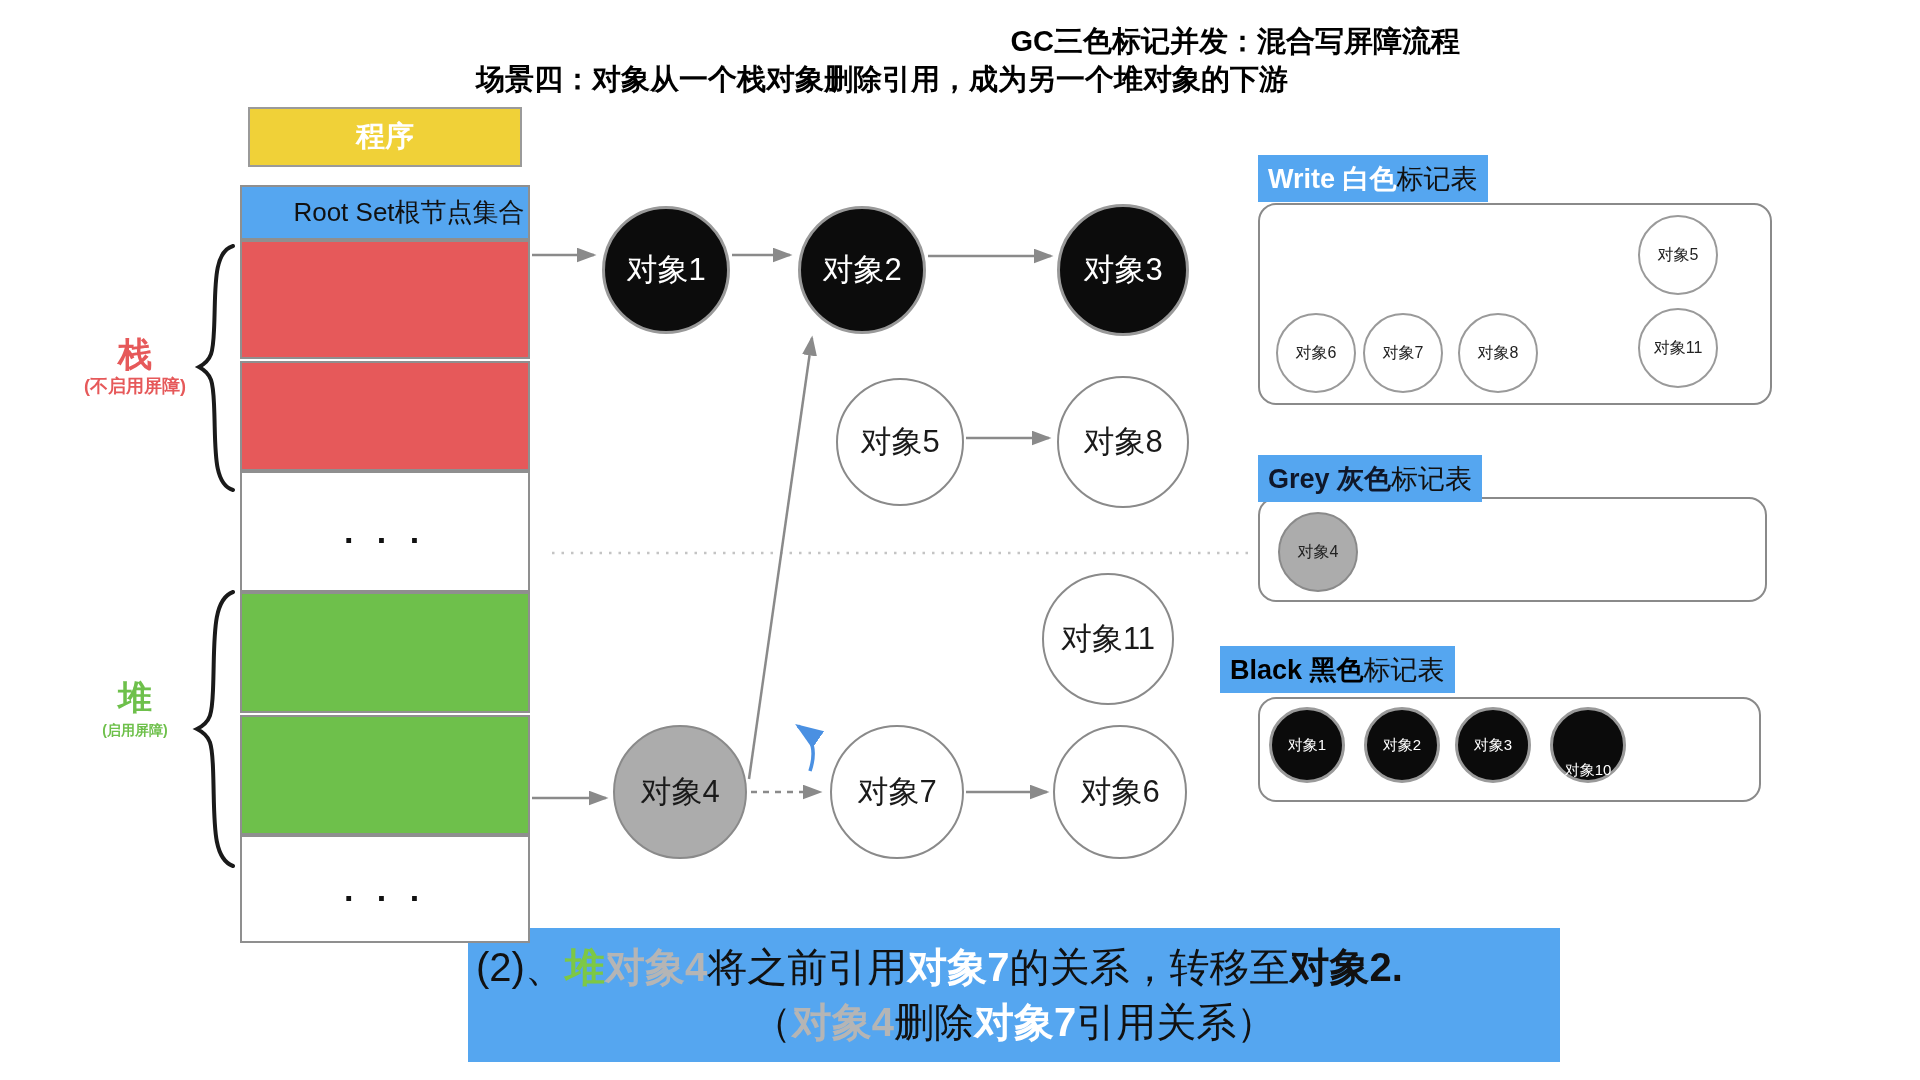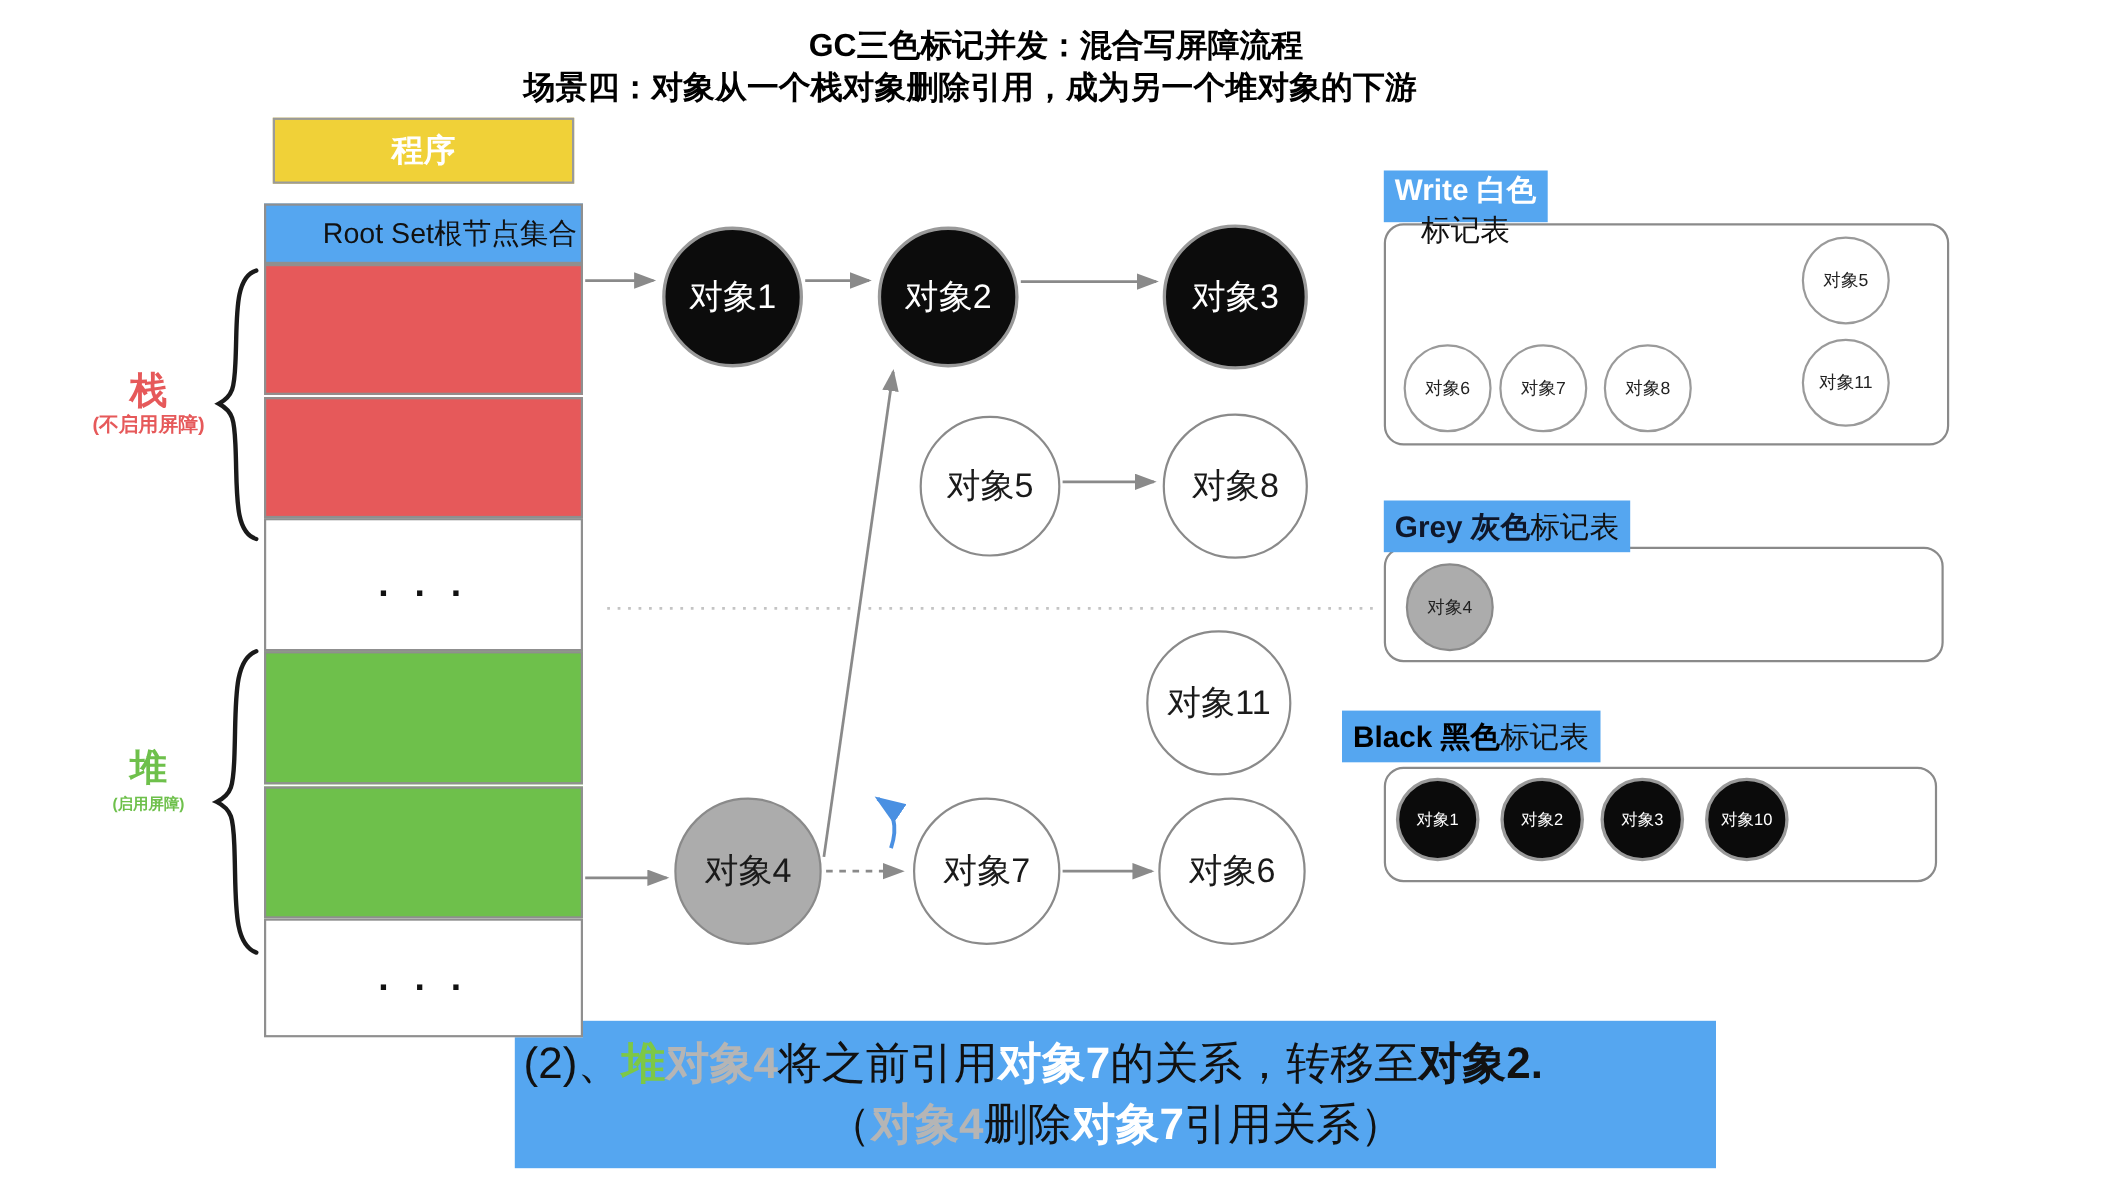--- a/index.html
+++ b/index.html
@@ -46,21 +46,21 @@
   .seg-green-b{color:#7dc845;font-weight:bold;}
   .seg-grey-b{color:#b5b5b5;font-weight:bold;}
   .seg-white-b{color:#ffffff;font-weight:bold;}
   svg#overlay{position:absolute;left:0;top:0;z-index:6;pointer-events:none;}
 </style>
 </head>
 <body>
 
 <div id="stage">
 
-  <div class="title-line" style="left:460px;top:22px;width:1000px;">GC三色标记并发：混合写屏障流程</div>
+  <div class="title-line" style="left:460px;top:22px;width:1000px;text-align:right;">GC三色标记并发：混合写屏障流程</div>
   <div class="title-line" style="left:382px;top:60px;width:1000px;">场景四：对象从一个栈对象删除引用，成为另一个堆对象的下游</div>
 
   <div class="block yellow" style="left:248px;top:107px;width:274px;height:60px;">程序</div>
   <div class="block blue" style="left:240px;top:185px;width:290px;height:55px;">Root Set根节点集合</div>
   <div class="block red" style="left:240px;top:240px;width:290px;height:119px;"></div>
   <div class="block red" style="left:240px;top:361px;width:290px;height:110px;"></div>
   <div class="block gap" style="left:240px;top:471px;width:290px;height:121px;">. . .</div>
   <div class="block green" style="left:240px;top:592px;width:290px;height:121px;"></div>
   <div class="block green" style="left:240px;top:715px;width:290px;height:120px;"></div>
   <div class="block gap" style="left:240px;top:835px;width:290px;height:108px;">. . .</div>
@@ -91,21 +91,21 @@
   <div class="node grey" style="left:613px;top:725px;width:134px;height:134px;">
       <span>对象4</span>
     </div>
   <div class="node white" style="left:830px;top:725px;width:134px;height:134px;">
       <span>对象7</span>
     </div>
   <div class="node white" style="left:1053px;top:725px;width:134px;height:134px;">
       <span>对象6</span>
     </div>
 
-  <div class="hdr" style="left:1258px;top:155px;flex-direction:column;">
+  <div class="hdr" style="left:1258px;top:155px;">
     <span class="hl" style="color:#fff;">Write 白色</span>
       <span style="color:#111;">标记表</span>
   </div>
   <div class="panel" style="left:1258px;top:203px;width:510px;height:198px;"></div>
   <div class="mini white" style="left:1638px;top:215px;width:80px;height:80px;">
       <span>对象5</span>
     </div>
   <div class="mini white" style="left:1276px;top:313px;width:80px;height:80px;">
       <span>对象6</span>
     </div>
@@ -135,21 +135,21 @@
   <div class="panel" style="left:1258px;top:697px;width:499px;height:101px;"></div>
   <div class="mini black" style="left:1269px;top:707px;width:76px;height:76px;">
       <span>对象1</span>
     </div>
   <div class="mini black" style="left:1364px;top:707px;width:76px;height:76px;">
       <span>对象2</span>
     </div>
   <div class="mini black" style="left:1455px;top:707px;width:76px;height:76px;">
       <span>对象3</span>
     </div>
-  <div class="mini black" style="left:1550px;top:707px;width:76px;height:76px;">
+  <div class="mini black" style="left:1550px;top:707px;width:76px;height:76px;align-items:flex-end;">
       <span>对象10</span>
     </div>
 
   <div id="banner">
     <div class="row1">
       <span class="seg-black">(2)、</span><span class="seg-green-b">堆</span><span class="seg-grey-b">对象4</span><span class="seg-black">将之前引用</span><span class="seg-white-b">对象7</span><span class="seg-black">的关系，转移至</span><span class="seg-black-b">对象2</span><span class="seg-black-b">.</span>
     </div>
     <div class="row2">
       <span class="seg-black">（</span><span class="seg-grey-b">对象4</span><span class="seg-black">删除</span><span class="seg-white-b">对象7</span><span class="seg-black">引用关系）</span>
     </div>

